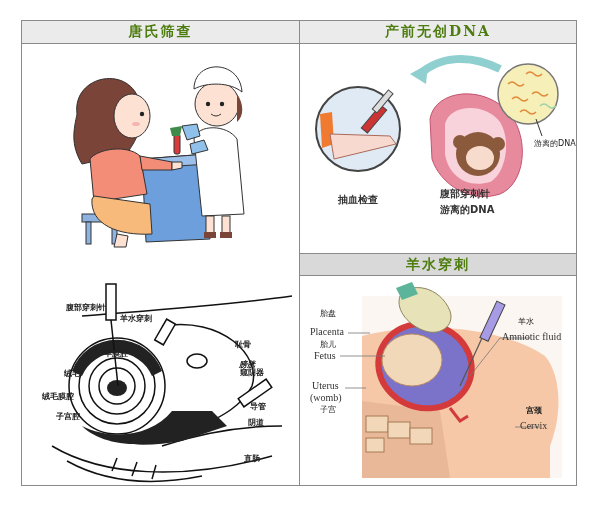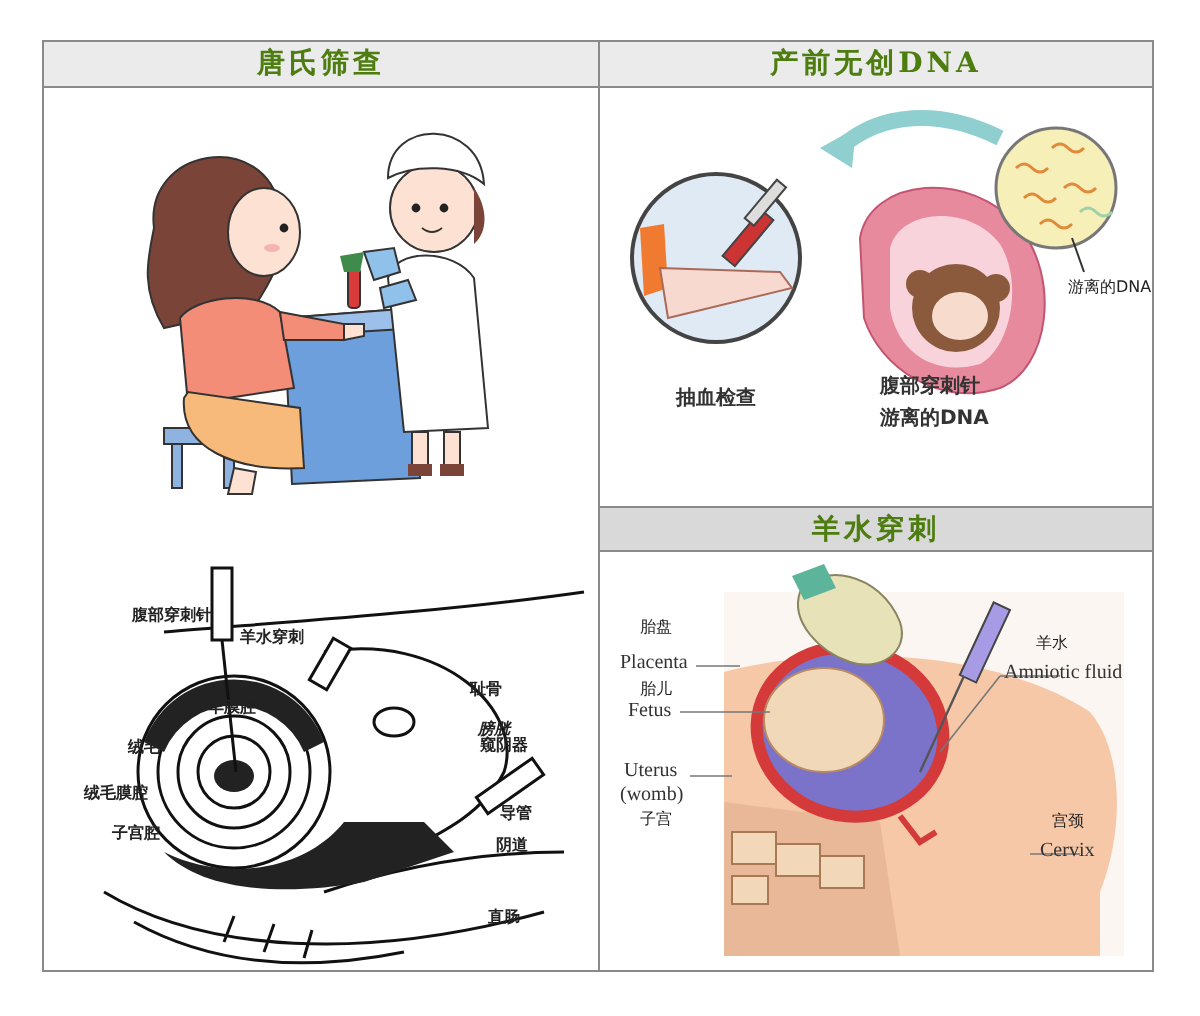--- a/index.html
+++ b/index.html
@@ -179,16 +179,16 @@
     </svg>
     <span class="lbl cn" style="left:20px;top:33px;font-weight:normal;">胎盘</span>
     <span class="lbl en" style="left:10px;top:50px;">Placenta</span>
     <span class="lbl cn" style="left:20px;top:64px;font-weight:normal;">胎儿</span>
     <span class="lbl en" style="left:14px;top:74px;font-family:Liberation Serif, serif;">Fetus</span>
     <span class="lbl en" style="left:12px;top:104px;">Uterus</span>
     <span class="lbl en" style="left:10px;top:116px;">(womb)</span>
     <span class="lbl cn" style="left:20px;top:129px;font-weight:normal;">子宫</span>
     <span class="lbl cn" style="left:218px;top:41px;font-weight:normal;">羊水</span>
     <span class="lbl en" style="left:202px;top:55px;">Amniotic fluid</span>
-    <span class="lbl cn" style="left:226px;top:130px;font-weight:normal;">宫颈</span>
+    <span class="lbl cn" style="left:226px;top:130px;font-weight:bold;">宫颈</span>
     <span class="lbl en" style="left:220px;top:144px;">Cervix</span>
   </div>
 </div>
 
 </body></html>

